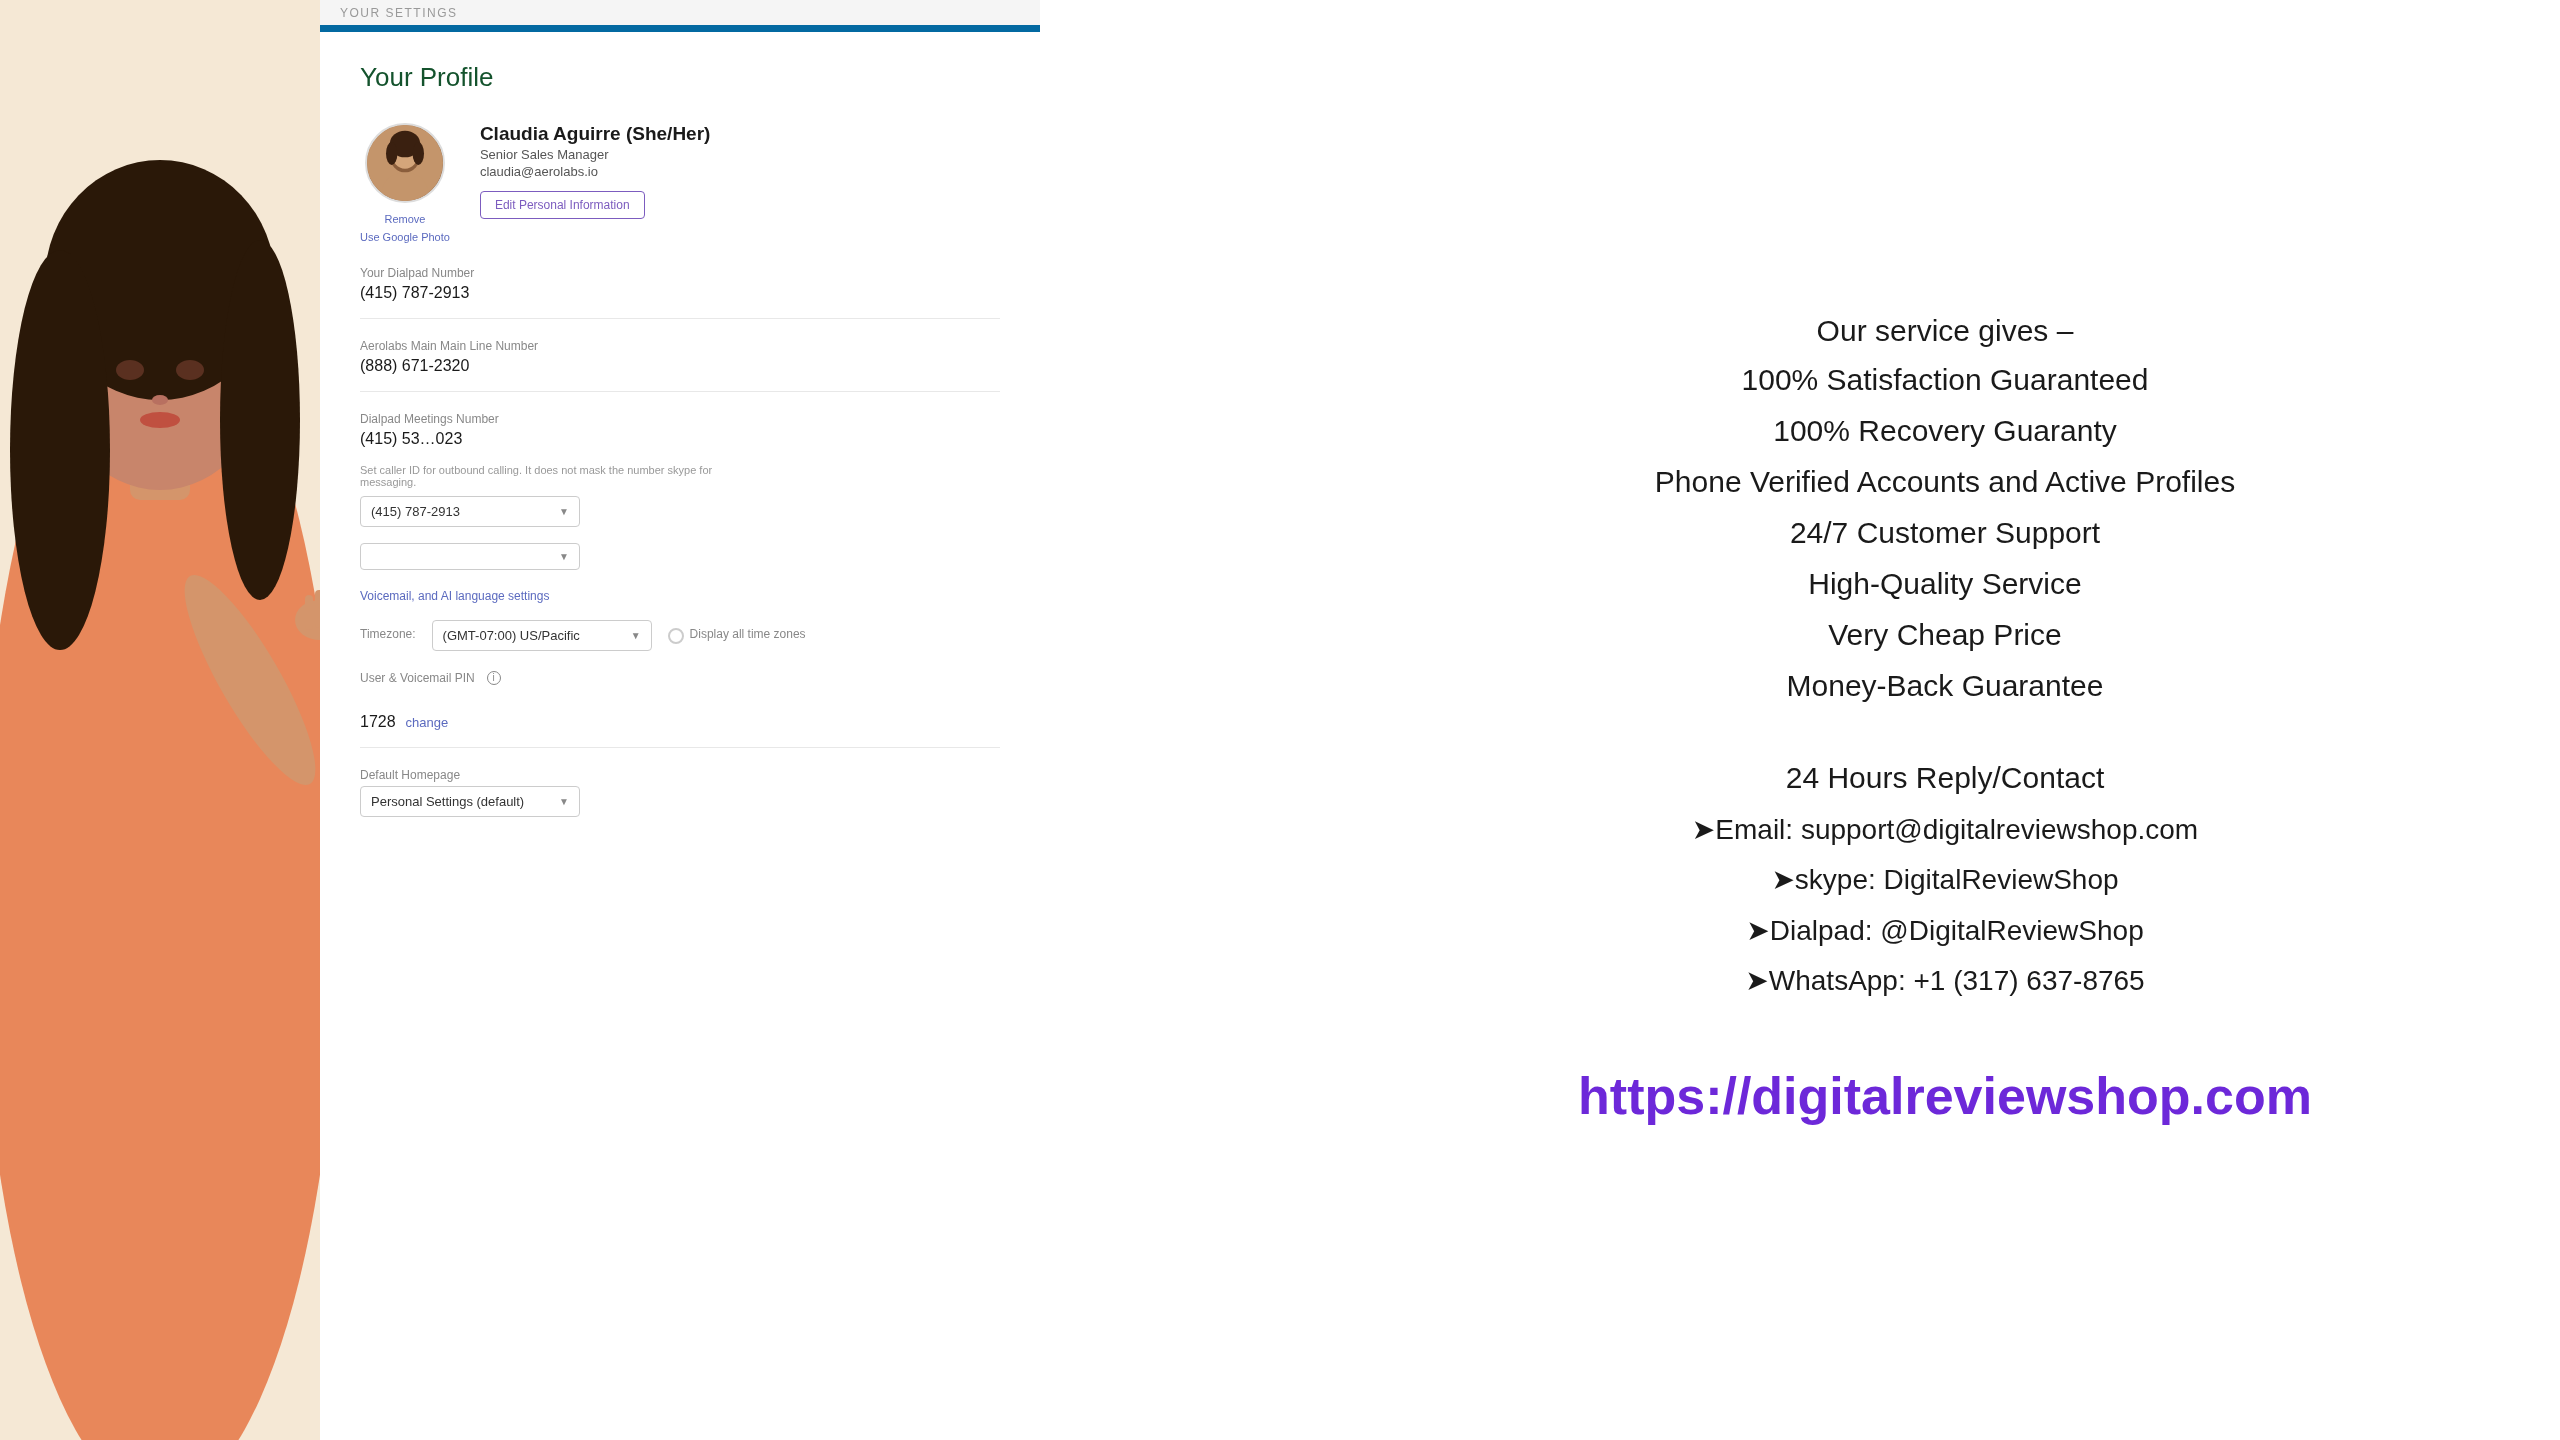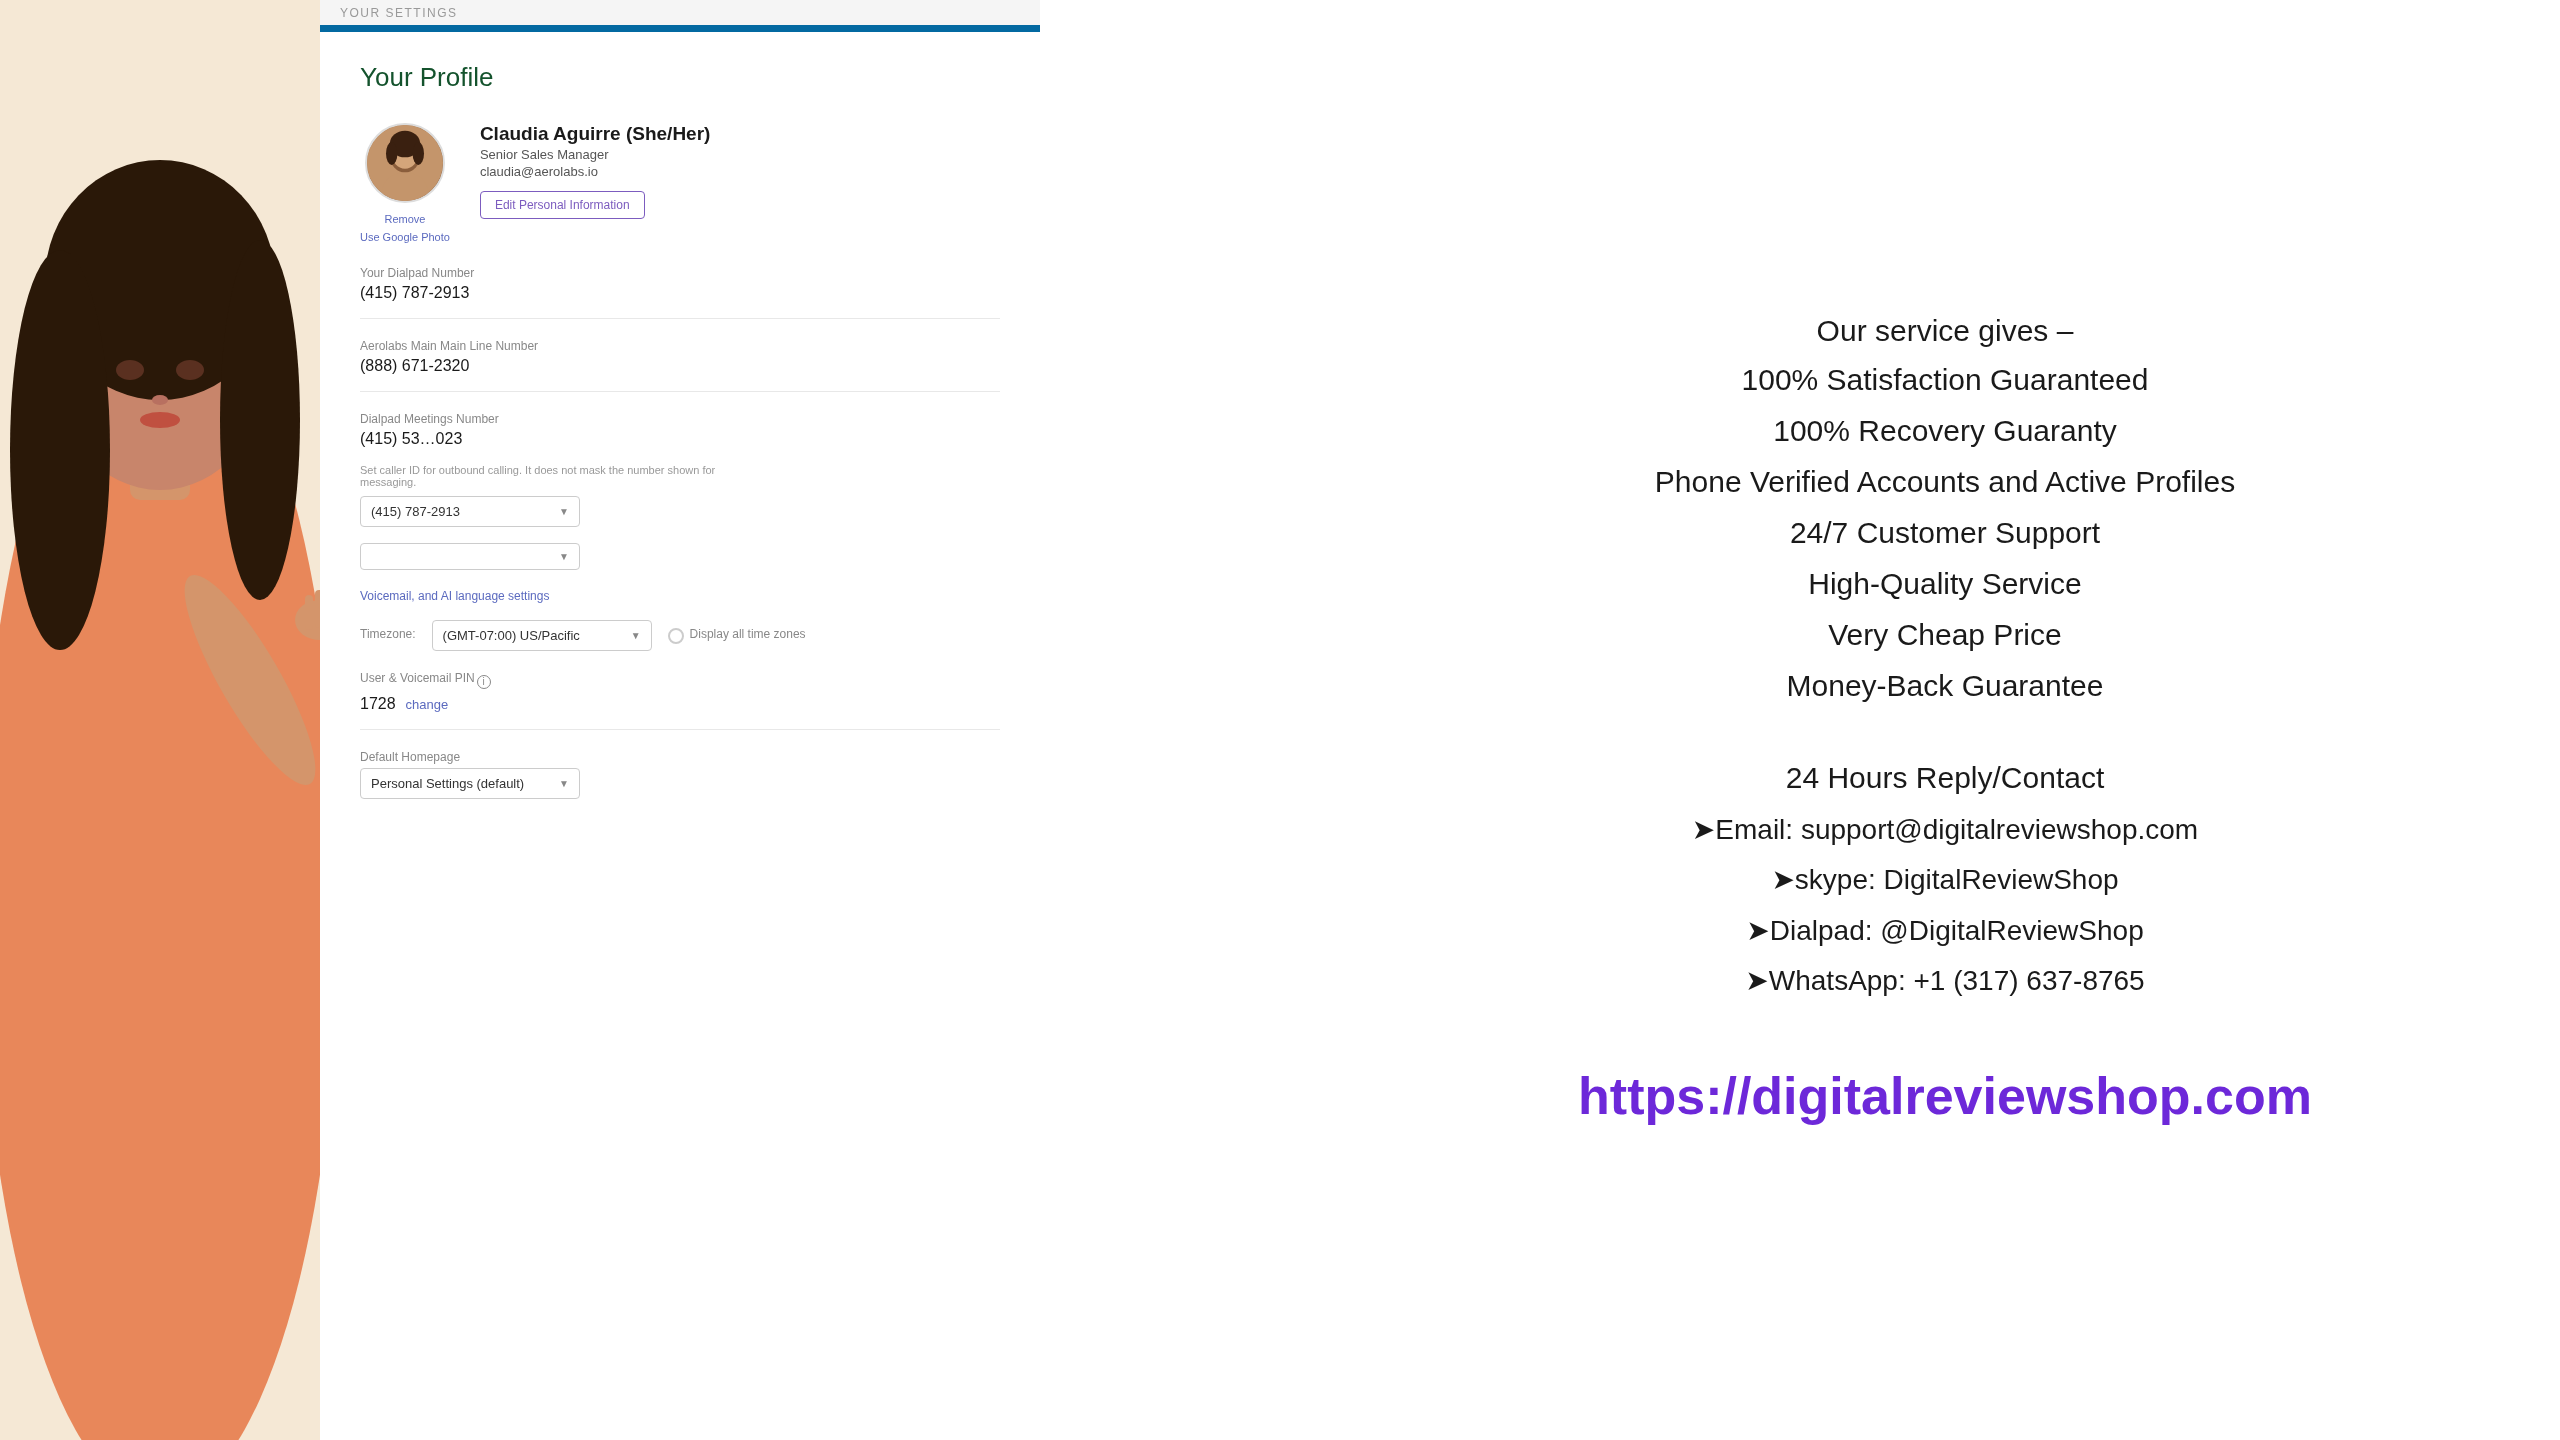--- a/index.html
+++ b/index.html
@@ -401,21 +401,21 @@
       <div class="field-label">Aerolabs Main Main Line Number</div>
       <div class="field-value">(888) 671-2320</div>
       <hr class="field-divider">
     </div>
 
     <div class="field-section">
       <div class="field-label">Dialpad Meetings Number</div>
       <div class="field-value">(415) 53…023</div>
     </div>
 
-    <div class="caller-id-note">Set caller ID for outbound calling. It does not mask the number shown for messaging.</div>
+    <div class="caller-id-note">Set caller ID for outbound calling. It does not mask the number skype for messaging.</div>
 
     <div class="dropdown-field">
       <div class="dropdown-box">
         <span>(415) 787-2913</span>
         <span class="dropdown-arrow">▼</span>
       </div>
     </div>
 
     <div class="dropdown-field">
       <div class="dropdown-box">
@@ -434,21 +434,21 @@
         <span>(GMT-07:00) US/Pacific</span>
         <span class="dropdown-arrow">▼</span>
       </div>
       <div class="checkbox-row">
         <div class="checkbox-circle"></div>
         <span class="field-label">Display all time zones</span>
       </div>
     </div>
 
     <div class="field-section">
-      <div style="display:flex; align-items:flex-end; gap:2px; margin-bottom:6px;">
+      <div style="display:flex; align-items:flex-start; gap:12px; margin-bottom:24px;">
         <span class="field-label">User &amp; Voicemail PIN</span>
         <span class="info-icon">i</span>
       </div>
       <div class="pin-row">
         <span class="pin-value">1728</span>
         <span class="change-link">change</span>
       </div>
       <hr class="field-divider">
     </div>
 

